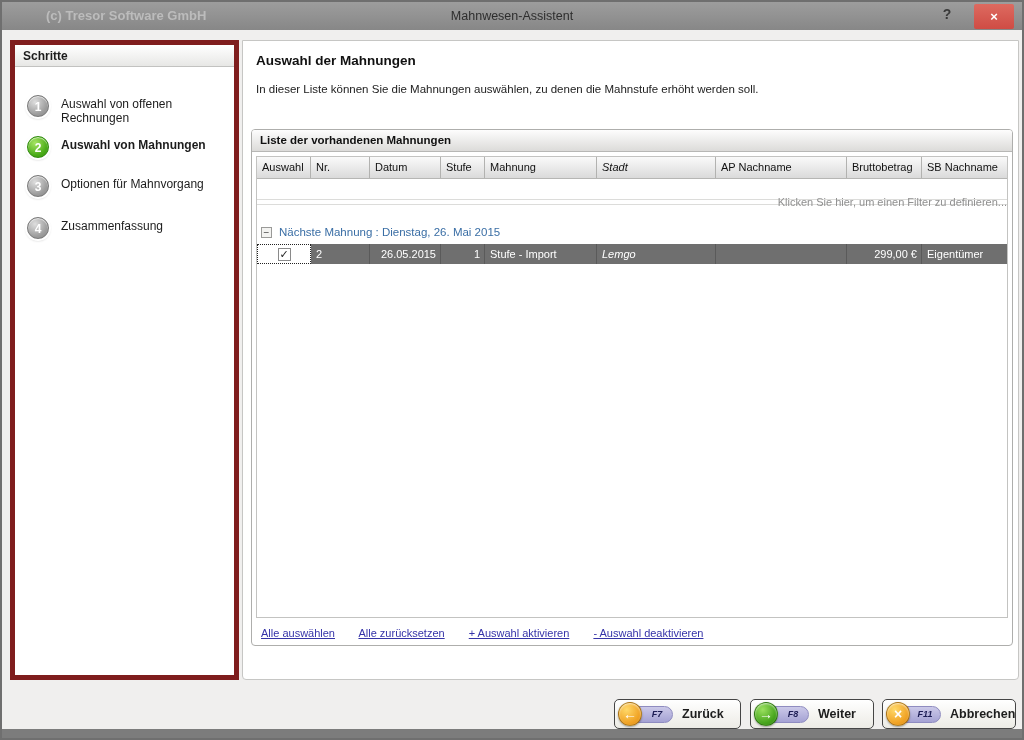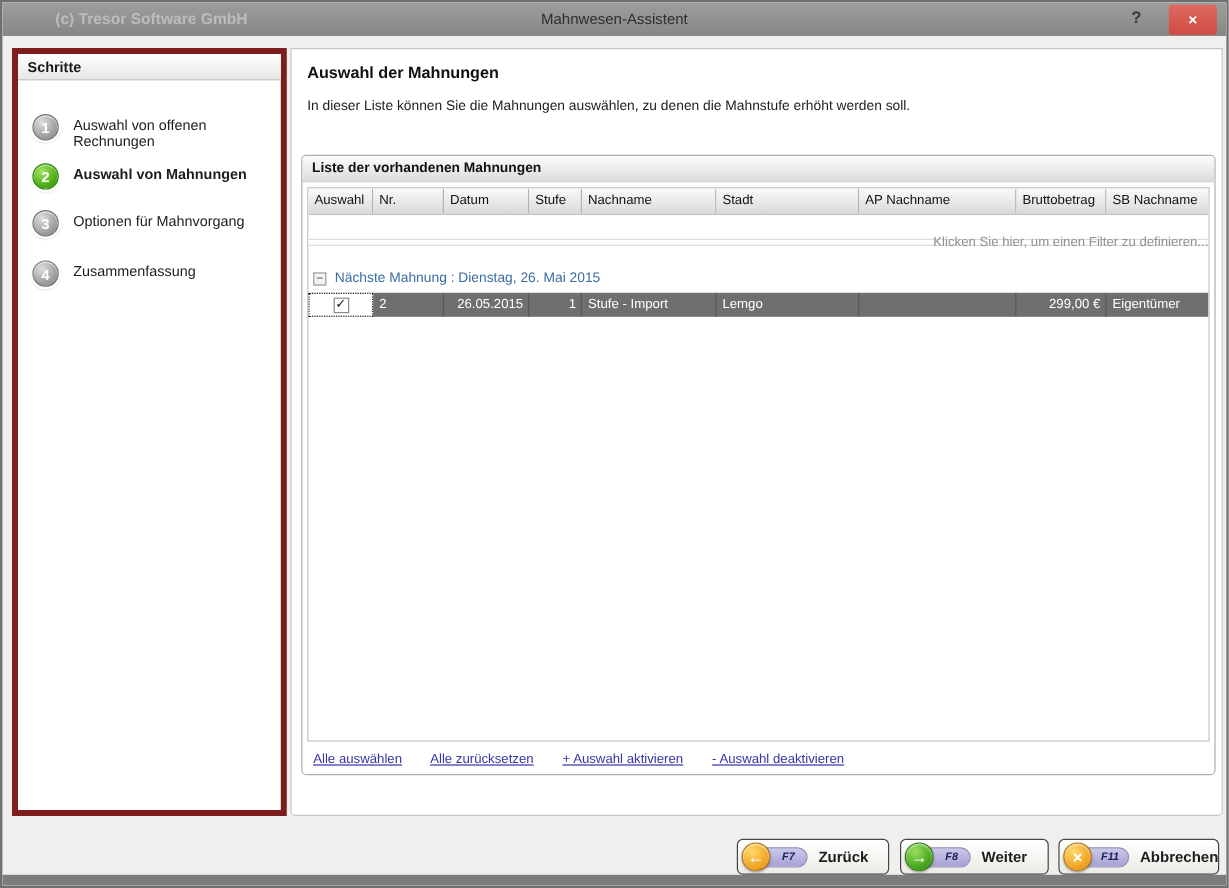--- a/index.html
+++ b/index.html
@@ -30,21 +30,21 @@
 
   
   .groupbox{position:absolute;left:8px;top:88px;width:762px;height:517px;border:1px solid #aeaeac;border-radius:4px;background:#fff;}
   .groupbox-header{height:22px;background:linear-gradient(#fdfdfd,#dcdbd9);border-bottom:1px solid #b7b7b5;border-radius:3px 3px 0 0;font-size:11.5px;font-weight:bold;color:#111;padding:4px 0 0 8px;}
 
   
   .list{position:absolute;left:4px;top:26px;width:752px;height:462px;background:#fff;border:1px solid #c3c3c1;overflow:hidden;}
   .grid-header{display:flex;height:22px;overflow:hidden;background:#e9e9e7;border-bottom:1px solid #b6b6b4;}
   .hcell{flex:0 0 auto;background:linear-gradient(#fafafa,#dadada);border-right:1px solid #b2b2b0;font-size:11px;color:#111;padding:4px 16px 0 5px;white-space:nowrap;overflow:hidden;}
   .c0{width:54px;} .c1{width:59px;} .c2{width:71px;} .c3{width:44px;} .c4{width:112px;}
-  .c5{width:119px;} .c6{width:131px;} .c7{width:75px;text-align:right;} .c8{width:120px;}
+  .c5{width:119px;font-style:italic;} .c6{width:131px;} .c7{width:75px;text-align:right;} .c8{width:120px;}
   .filter-row{height:20px;text-align:right;font-size:11px;color:#909090;padding-top:17px;}
   .grid-sep{height:6px;border-top:1px solid #dcdcda;border-bottom:1px solid #dcdcda;margin:0;}
   .group-row{display:flex;align-items:center;height:20px;margin-top:17px;padding-left:4px;}
   .collapse-box{width:11px;height:11px;border:1px solid #9a9a98;background:#f3f3f1;font-size:10px;line-height:9px;text-align:center;color:#444;}
   .group-label{margin-left:7px;font-size:11.5px;color:#3a6ea5;}
   .data-row{display:flex;height:20px;background:#6f6f6f;color:#fff;font-size:11px;align-items:stretch;margin-top:2px;}
   .dcell{flex:0 0 auto;border-right:1px solid #5a5a5a;padding-top:4px;white-space:nowrap;overflow:hidden;}
   .dcell.num{text-align:right;padding-right:4px;}
   .dcell.txt{padding-left:5px;}
   .cell-check{background:#fff;border:1px dotted #222;display:flex;align-items:center;justify-content:center;padding-top:0;}
@@ -105,21 +105,21 @@
     <div class="groupbox">
       <div class="groupbox-header">Liste der vorhandenen Mahnungen</div>
 
       <div class="list">
 
         <div class="grid-header">
           <div class="hcell c0">Auswahl</div>
           <div class="hcell c1">Nr.</div>
           <div class="hcell c2">Datum</div>
           <div class="hcell c3">Stufe</div>
-          <div class="hcell c4">Nachname</div>
+          <div class="hcell c4">Mahnung</div>
           <div class="hcell c5">Stadt</div>
           <div class="hcell c6">AP Nachname</div>
           <div class="hcell c7">Bruttobetrag</div>
           <div class="hcell c8">SB Nachname</div>
         </div>
 
         <div class="filter-row">Klicken Sie hier, um einen Filter zu definieren...</div>
         <div class="grid-sep"></div>
 
         <div class="group-row">

